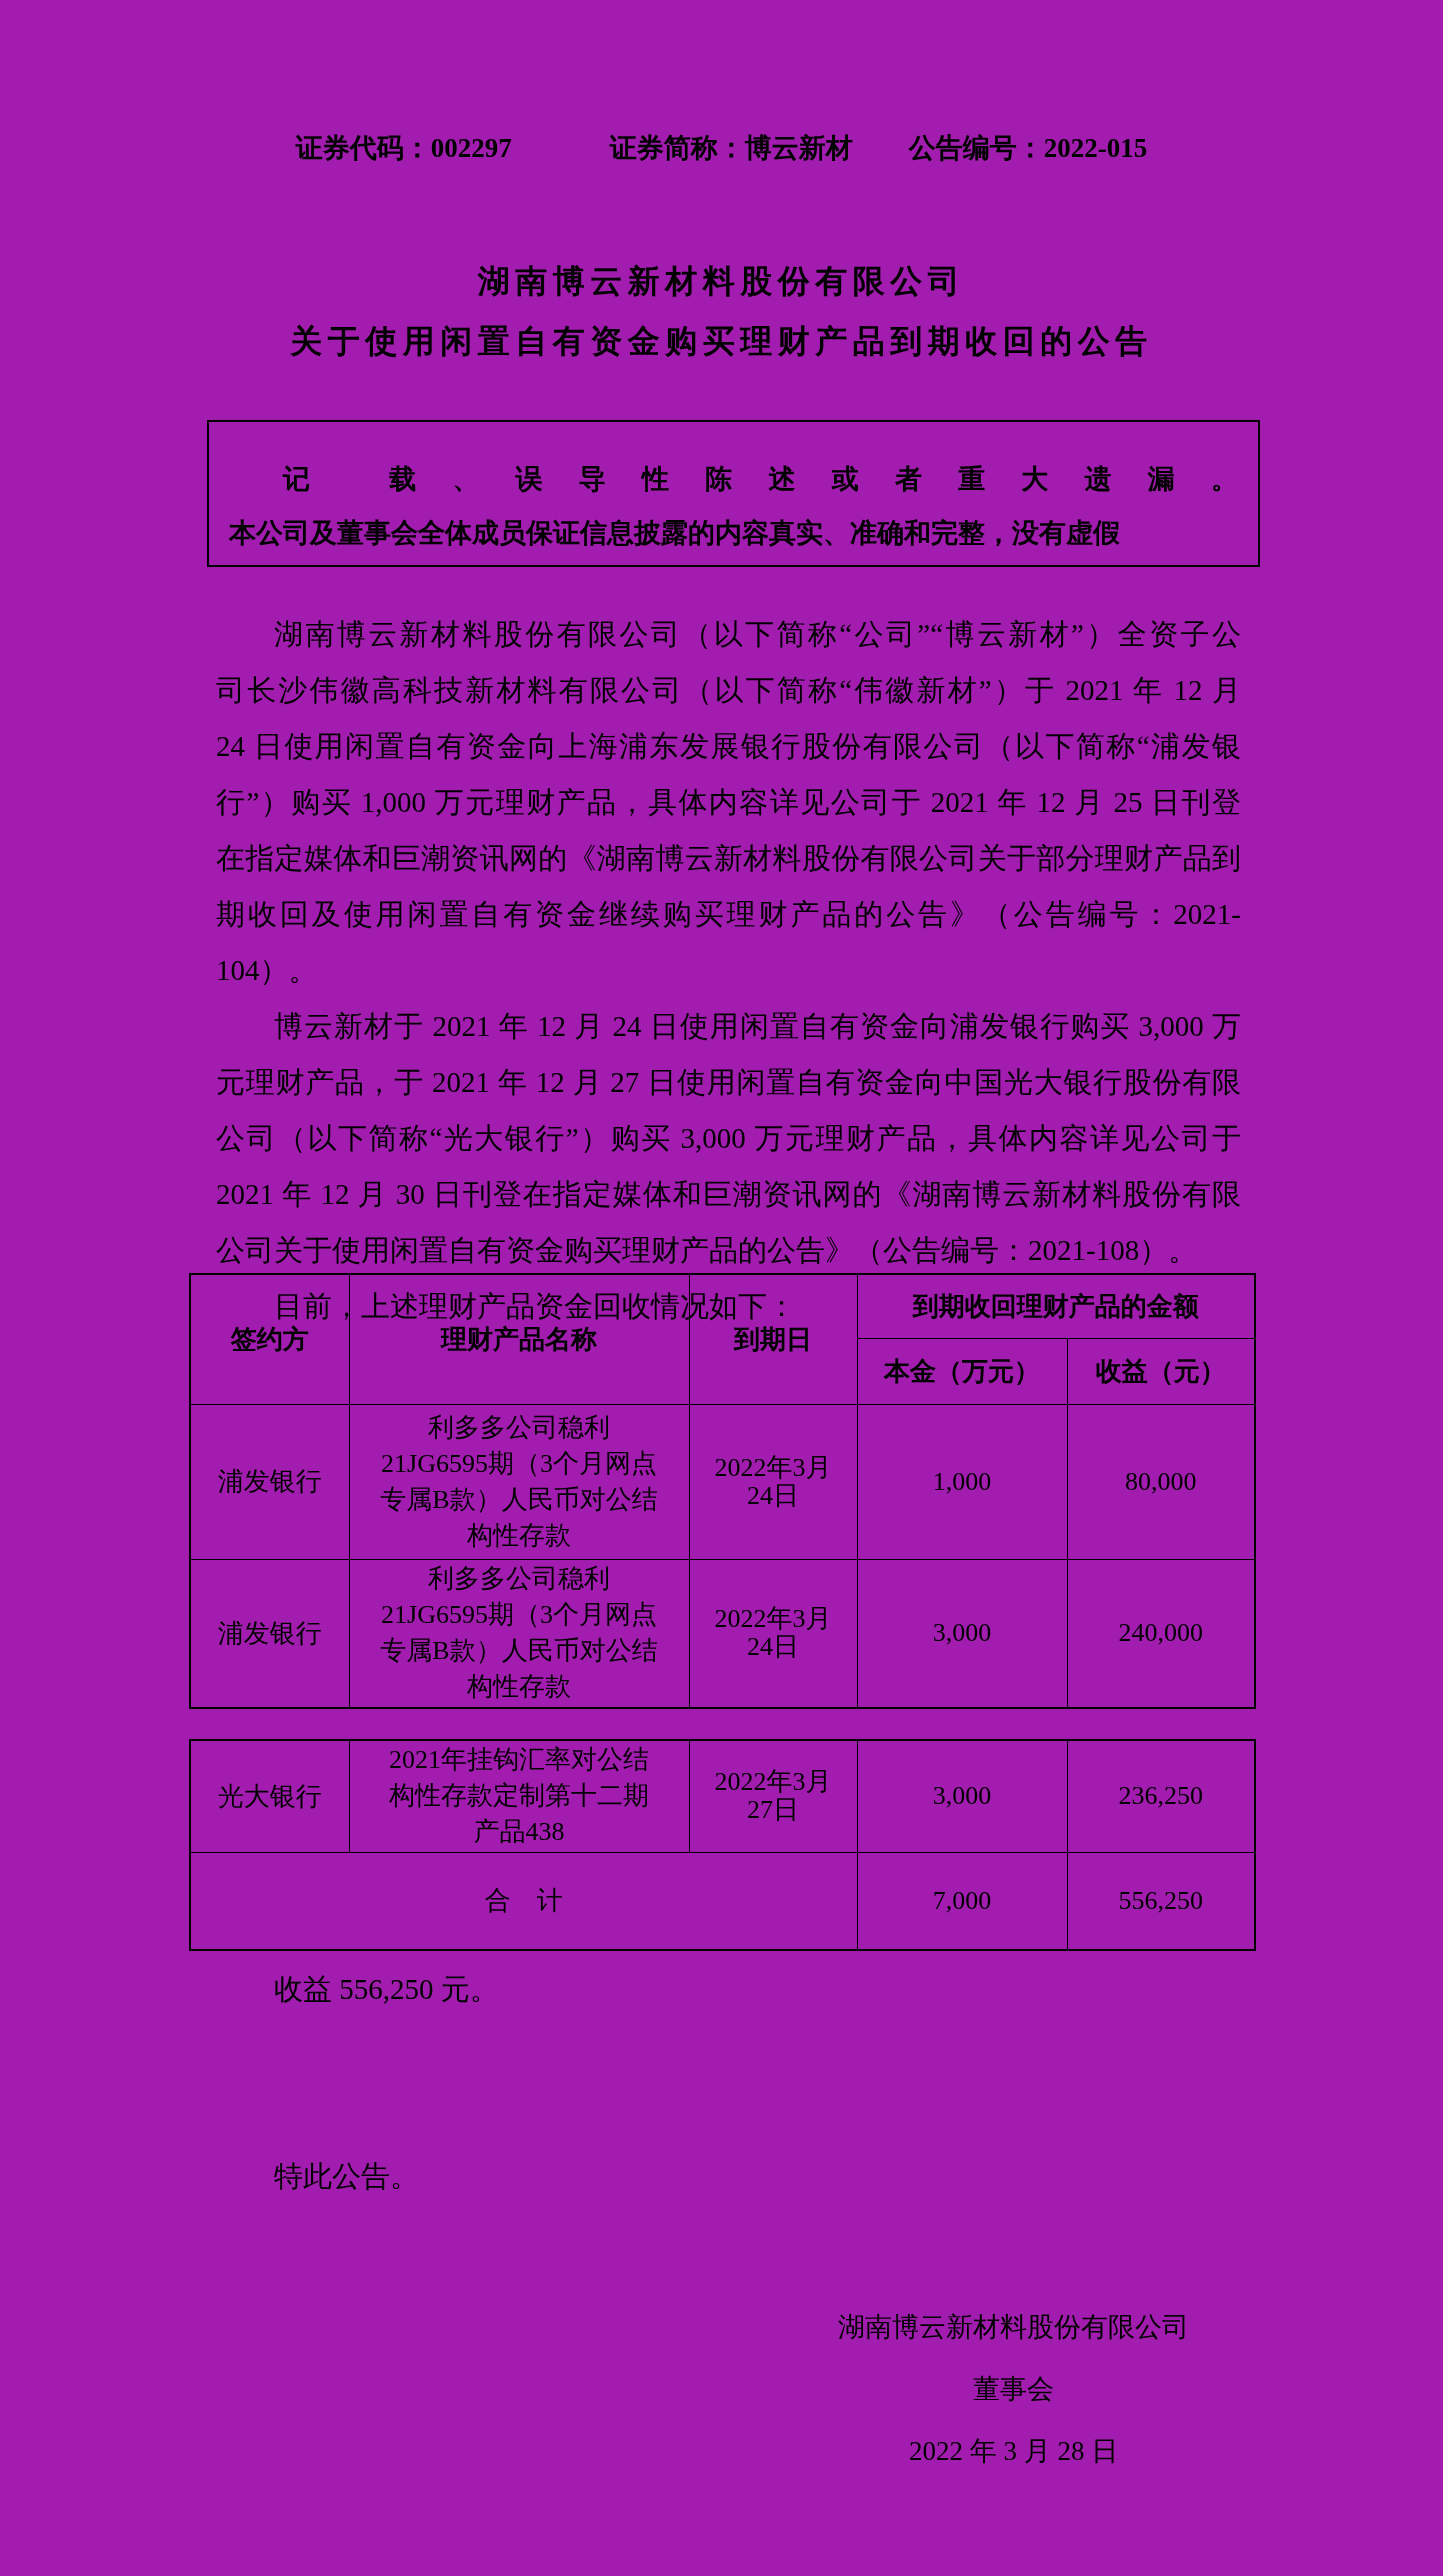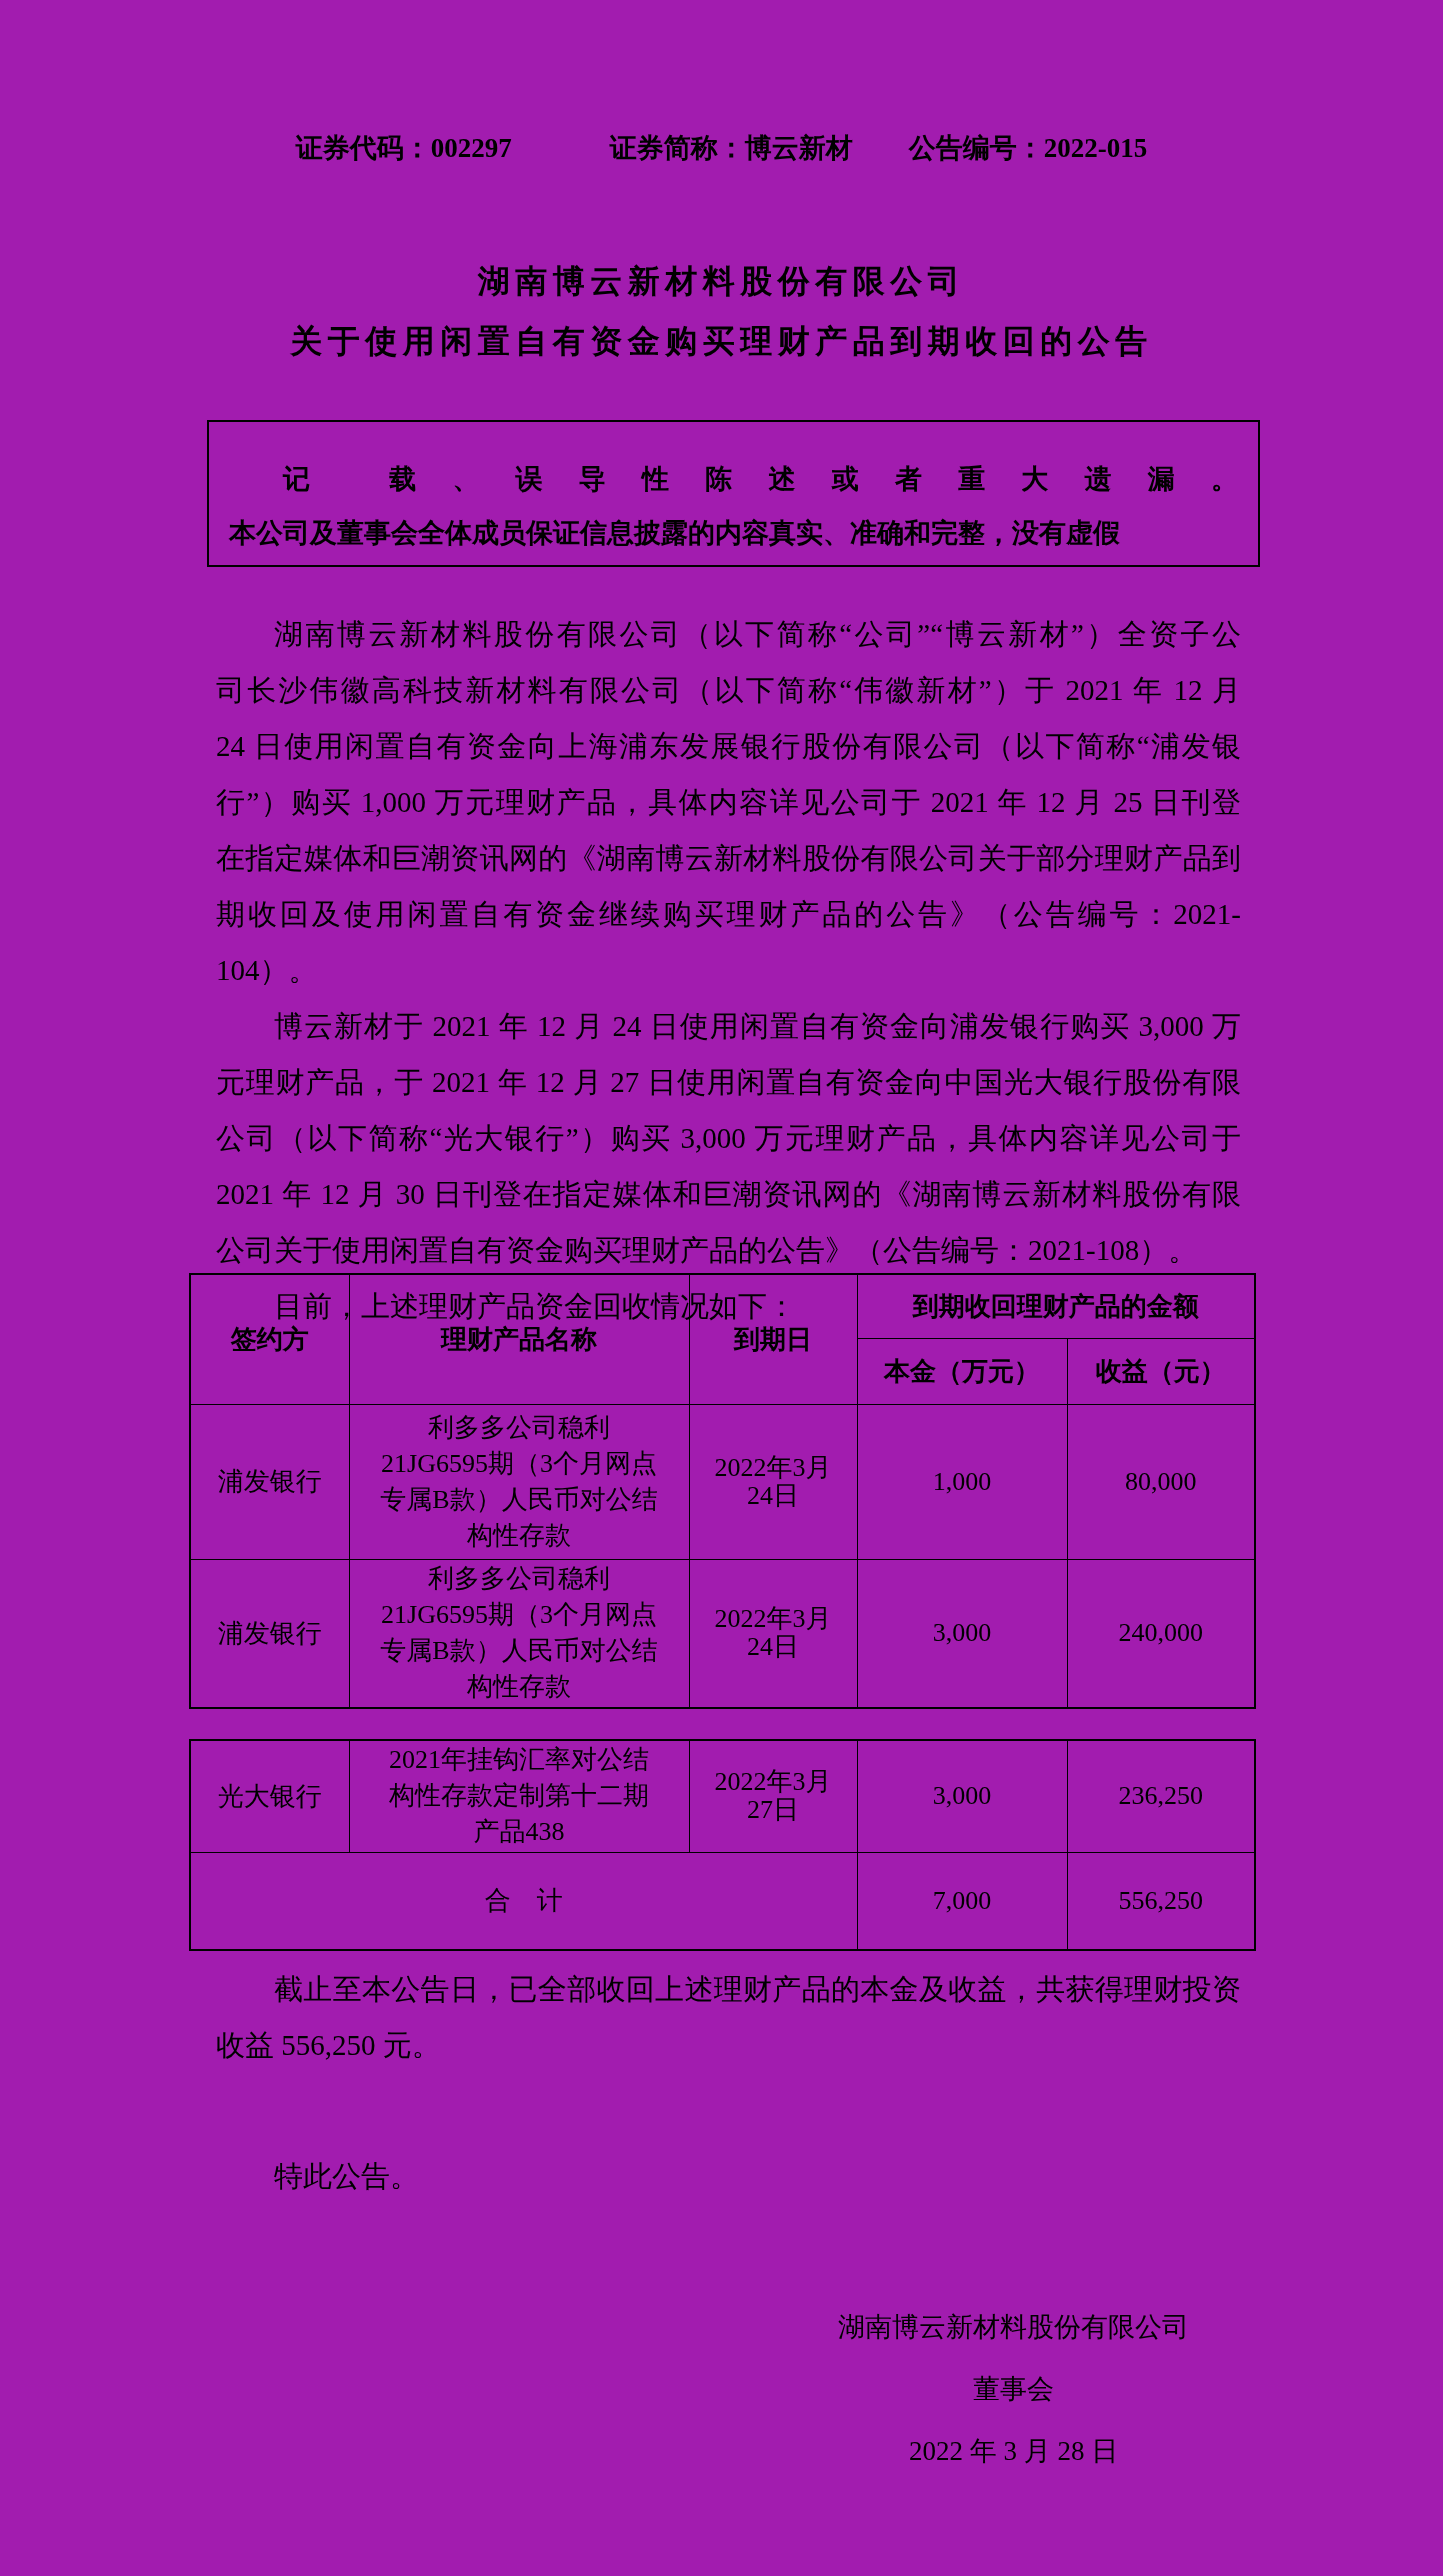--- a/index.html
+++ b/index.html
@@ -187,21 +187,20 @@
       </tr>
       <tr style="height:98px">
         <td colspan="3">合　计</td>
         <td>7,000</td>
         <td>556,250</td>
       </tr>
     </tbody>
   </table>
 
   <div class="text-block closing-text para">
-      <div class="tline">截止至本公告日，已全部收回上述理财产品的本金及收益，共获得理财投资</div>
       <div class="tline">收益 556,250 元。</div>
     </div>
 
   <div class="text-block notice-text para">
     <div class="tline">特此公告。</div>
   </div>
 
   <div class="abs signature">
     <div>湖南博云新材料股份有限公司</div>
     <div>董事会</div>

